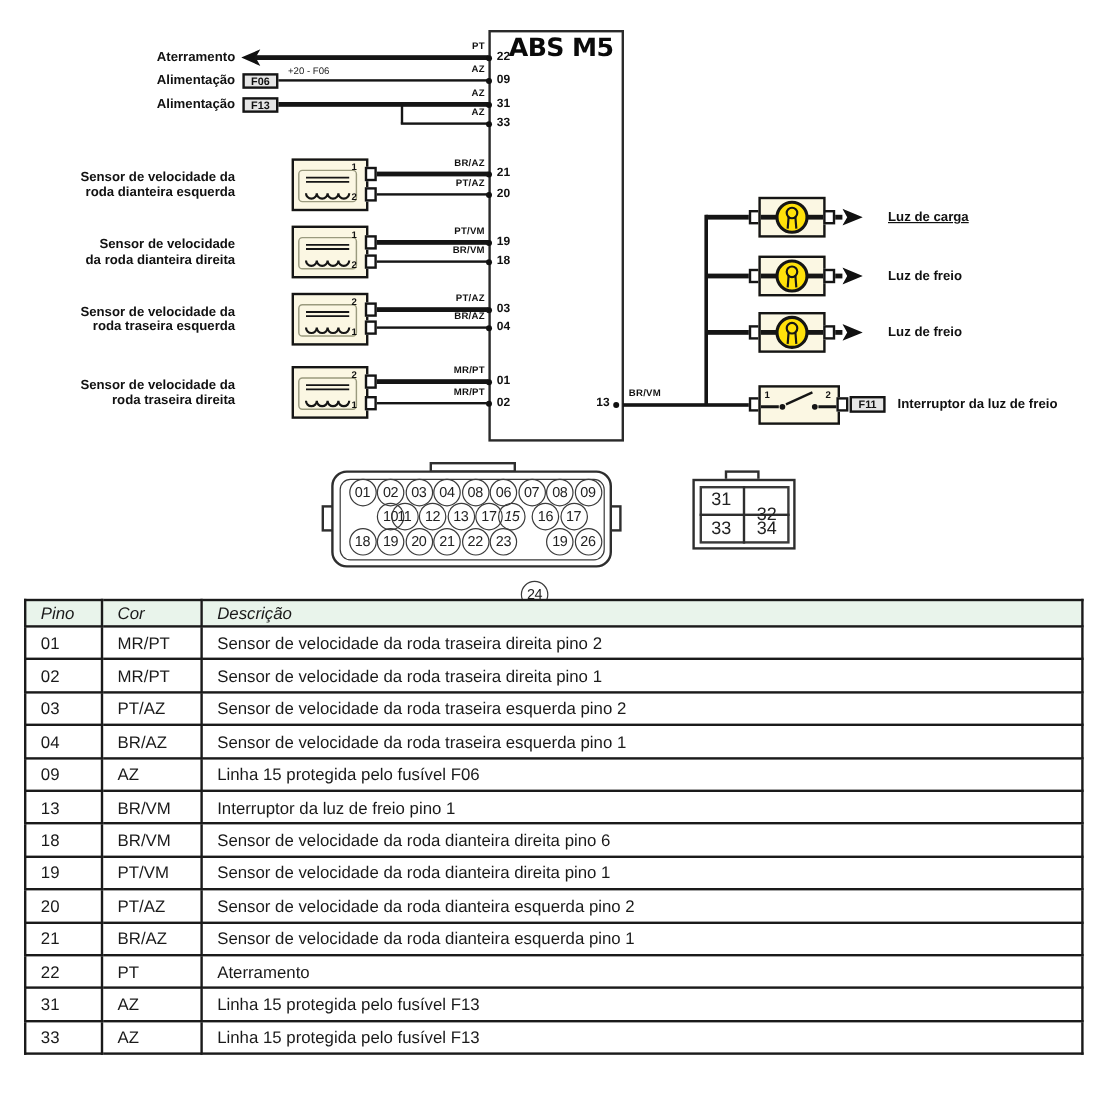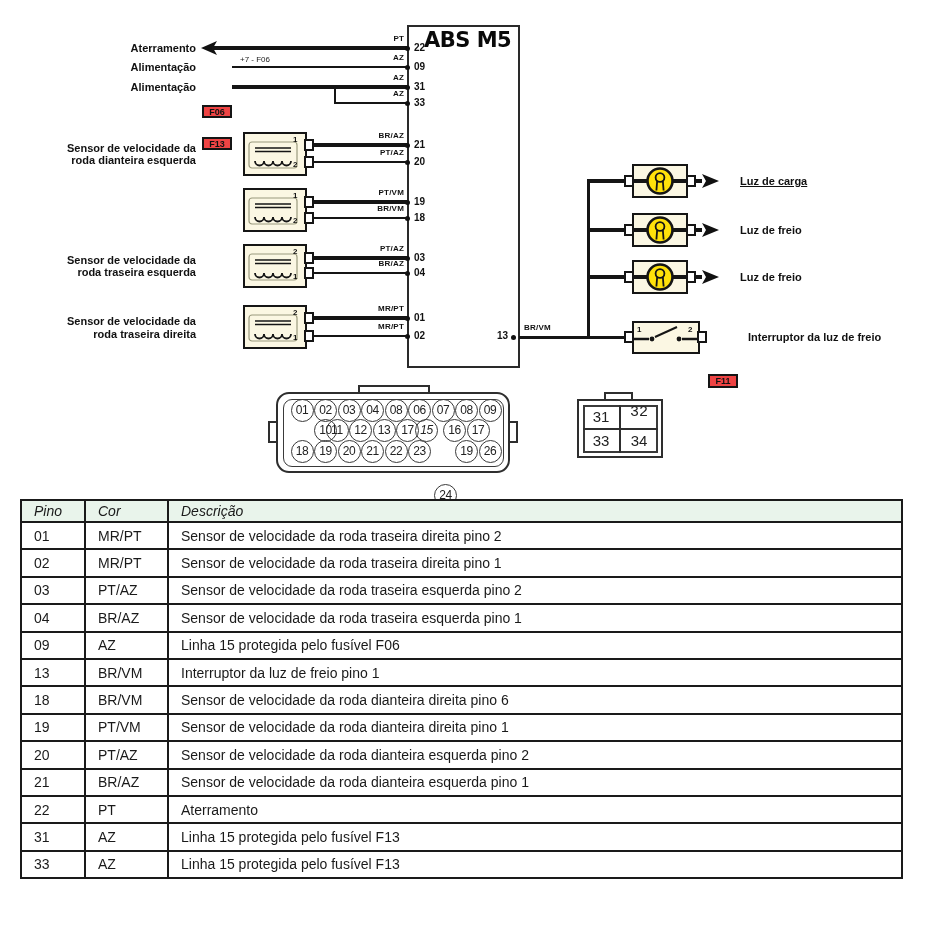--- a/index.html
+++ b/index.html
@@ -7,23 +7,23 @@
          font-family:"Liberation Sans",sans-serif;color:#151515;}
   .abs{position:absolute;}
   .wire{position:absolute;background:#151515;}
   .side-label{position:absolute;width:168px;text-align:right;
               font:bold 11px/12.5px "Liberation Sans",sans-serif;color:#111;}
   .wire-label{position:absolute;width:68px;text-align:right;
               font:bold 8px/10px "Liberation Sans",sans-serif;color:#111;letter-spacing:.2px;}
   .note-label{position:absolute;font:8px/10px "Liberation Sans",sans-serif;color:#222;}
   .pin-num{position:absolute;font:bold 10px/10px "Liberation Sans",sans-serif;color:#111;}
   .pin-dot{position:absolute;width:5px;height:5px;border-radius:50%;background:#111;}
-  .fusebox{position:absolute;border:2px solid #151515;background:#ef4444;box-sizing:border-box;
+  .fusebox{position:absolute;border:2px solid #151515;background:#e5e5e5;box-sizing:border-box;
            display:flex;align-items:center;justify-content:center;
-           font:bold 9px "Liberation Sans",sans-serif;color:#111;margin-top:44px;}
+           font:bold 9px "Liberation Sans",sans-serif;color:#111;}
   .comp-tab{position:absolute;width:10px;height:12px;border:2px solid #151515;background:#fff;box-sizing:border-box;}
   .comp-box{position:absolute;border:2px solid #151515;background:#FBF7E3;box-sizing:border-box;}
   .ecu{position:absolute;left:407px;top:25px;width:113px;height:343px;
        border:2.5px solid #2a2a2a;box-sizing:border-box;background:transparent;}
   .ecu-title{position:absolute;left:424px;top:29px;
        font:bold 21px/22px "DejaVu Sans",sans-serif;letter-spacing:-.5px;color:#0a0a0a;}
   .small-pin{position:absolute;font:bold 8px/9px "Liberation Sans",sans-serif;color:#111;}
   
   .conn-frame{position:absolute;border:2.5px solid #2e2e2e;background:#fff;box-sizing:border-box;}
   .conn-inner{position:absolute;border:1.5px solid #3a3a3a;box-sizing:border-box;}
@@ -55,24 +55,24 @@
   <div class="side-label" style="left:28px;top:81px;">Alimentação</div>
 
   <div class="abs" style="left:201px;top:40px;">
     <svg width="16" height="16" viewBox="0 0 16 16">
         <polygon points="16,1 0,8 16,15 12,8" fill="#111"></polygon>
       </svg>
   </div>
   <div class="wire" style="left:212px;top:46px;width:195px;height:4px;"></div>
 
   <div class="fusebox" style="left:202px;top:61px;width:30px;height:13px;">F06</div>
-  <div class="note-label" style="left:240px;top:55px;">+7 - F06</div>
+  <div class="note-label" style="left:240px;top:55px;">+20 - F06</div>
   <div class="wire" style="left:232px;top:66px;width:175px;height:2px;"></div>
 
-  <div class="fusebox" style="left:202px;top:93px;width:30px;height:13px;">F13</div>
+  <div class="fusebox" style="left:202px;top:81px;width:30px;height:13px;">F13</div>
   <div class="wire" style="left:232px;top:85px;width:175px;height:4px;"></div>
   <div class="wire" style="left:334px;top:87px;width:2px;height:16px;"></div>
   <div class="wire" style="left:334px;top:102px;width:73px;height:2px;"></div>
 
   <div class="pin-num" style="left:488px;top:331px;width:20px;text-align:right;">13</div>
   <div class="pin-dot" style="left:511px;top:334.5px;"></div>
   <div class="wire-label" style="left:524px;top:323px;text-align:left;">BR/VM</div>
   <div class="wire" style="left:519px;top:335.5px;width:113px;height:3px;"></div>
 
   <div class="wire" style="left:587px;top:179px;width:3px;height:159px;"></div>
@@ -127,21 +127,21 @@
       <div class="circ" style="left: 210.5px; top: 62px;">26</div>
     </div>
 
   <div class="abs" style="left:570px;top:385px;width:100px;height:80px;" id="small-connector">
     <div class="conn-tab" style="left:33.5px;top:7px;width:29px;height:9px;"></div>
     <div class="conn-frame" style="left:7px;top:14px;width:86px;height:59px;"></div>
     <div class="conn-inner" style="left:12.5px;top:19.5px;width:75px;height:48px;border-width:2px;"></div>
     <div class="divider" style="left:48.5px;top:19.5px;width:2px;height:48px;"></div>
     <div class="divider" style="left:12.5px;top:42.5px;width:75px;height:2px;"></div>
     <div class="cell-num" style="left:13px;top:24px;">31</div>
-    <div class="cell-num" style="left:51px;top:20px;font-family:Liberation Mono, monospace;">32</div>
+    <div class="cell-num" style="left:51px;top:36px;">32</div>
     <div class="cell-num" style="left:13px;top:48px;">33</div>
     <div class="cell-num" style="left:51px;top:48px;">34</div>
   </div>
 
   <table id="pin-table">
     <colgroup>
         <col style="width:64px">
         <col style="width:83px">
         <col>
       </colgroup>
@@ -267,20 +267,24 @@
           <line x1="10" y1="17.5" x2="46" y2="17.5" stroke="#151515" stroke-width="1.5"></line>
           <path d="M10 27 A4.5 4.5 0 0 0 19 27 A4.5 4.5 0 0 0 28 27 A4.5 4.5 0 0 0 37 27 A4.5 4.5 0 0 0 46 27" fill="none" stroke="#151515" stroke-width="1.8"></path>
         </svg></div>
     </div>
     <div class="small-pin" style="left: 293px; top: 134.5px;">1</div>
     <div class="small-pin" style="left: 293px; top: 159.5px;">2</div>
     <div class="comp-tab" style="left: 304px; top: 139px;"></div>
     <div class="comp-tab" style="left: 304px; top: 156px;"></div>
     <div class="wire" style="left: 314px; top: 143px; width: 93px; height: 4px;"></div>
     <div class="wire" style="left: 314px; top: 161px; width: 93px; height: 2px;"></div>
+    <div class="side-label" style="left: 28px; top: 198px;">
+      <div>Sensor de velocidade</div>
+      <div>da roda dianteira direita</div>
+    </div>
     <div class="comp-box" style="left: 243px; top: 188px; width: 64px; height: 44px;">
       <div style="position: absolute; left: 0px; top: 0px;"><svg width="60" height="40" viewBox="0 0 60 40">
           <rect x="4" y="8" width="48" height="26" rx="3" fill="none" stroke="#9a9a7e" stroke-width="1.2"></rect>
           <line x1="10" y1="14" x2="46" y2="14" stroke="#151515" stroke-width="1.5"></line>
           <line x1="10" y1="17.5" x2="46" y2="17.5" stroke="#151515" stroke-width="1.5"></line>
           <path d="M10 27 A4.5 4.5 0 0 0 19 27 A4.5 4.5 0 0 0 28 27 A4.5 4.5 0 0 0 37 27 A4.5 4.5 0 0 0 46 27" fill="none" stroke="#151515" stroke-width="1.8"></path>
         </svg></div>
     </div>
     <div class="small-pin" style="left: 293px; top: 191px;">1</div>
     <div class="small-pin" style="left: 293px; top: 216px;">2</div>

